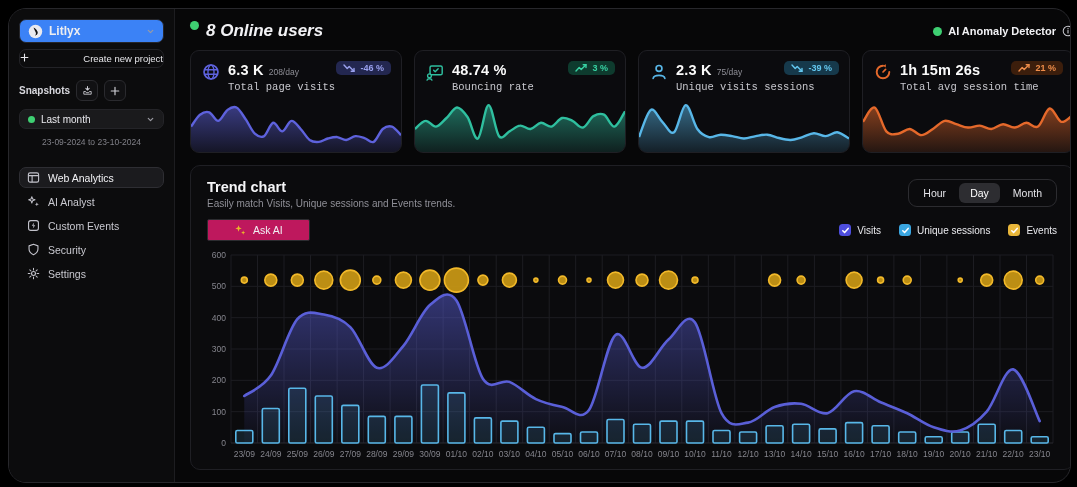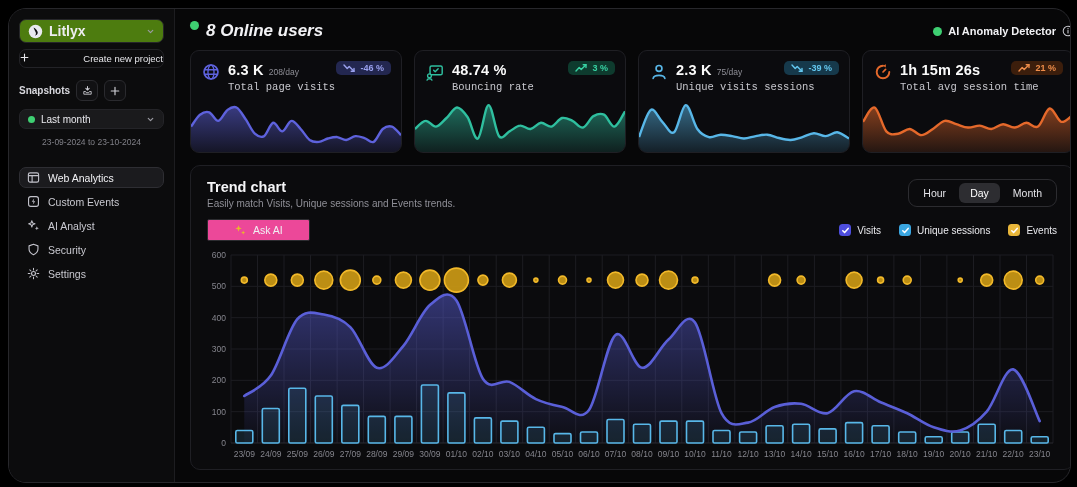--- a/index.html
+++ b/index.html
@@ -4,23 +4,23 @@
 <style>
   * { margin:0; padding:0; box-sizing:border-box; }
   html,body { width:1077px; height:487px; background:#000; overflow:hidden;
               font-family:"Liberation Sans","DejaVu Sans",sans-serif; }
   .window { position:absolute; left:8px; top:8px; right:6px; bottom:4px;
             background:#070708; border:1px solid #27272b; border-radius:18px;
             display:flex; overflow:hidden; }
   
   .sidebar { width:166px; background:#0c0c0d; border-right:1px solid #1d1d20;
              padding:10px 10px 0 10px; flex-shrink:0; }
-  .proj-btn { width:100%; height:24px; background:#4d7c0f; border:1px solid #26262a;
+  .proj-btn { width:100%; height:24px; background:#3b82f6; border:1px solid #26262a;
               border-radius:7px; display:flex; align-items:center; gap:6px; padding:0 8px;
-              color:#ededf0; font-size:14px; font-weight:bold; cursor:pointer; }
+              color:#ededf0; font-size:12px; font-weight:bold; cursor:pointer; }
   .proj-btn .chev { margin-left:auto; color:#9a9aa2; display:flex; }
   .create-btn { width:100%; height:19px; margin-top:6px; background:transparent;
                 border:1px solid #232327; border-radius:7px; display:flex; align-items:center;
                 justify-content:space-between; gap:5px; color:#e6e6ea; font-size:9.5px; cursor:pointer; }
   .snap-row { margin-top:12px; display:flex; align-items:center; }
   .snap-label { color:#d8d8de; font-size:10px; font-weight:bold; }
   .snap-row .sq { width:22px; height:21px; margin-left:6px; background:#111113;
                   border:1px solid #2a2a2e; border-radius:6px; color:#cfcfd6;
                   display:flex; align-items:center; justify-content:center; cursor:pointer; }
   .snap-row .sq:first-of-type { margin-left:auto; }
@@ -64,21 +64,21 @@
   .trend { position:relative; flex:1; margin-top:12px; margin-bottom:12px; background:#0b0b0d;
            border:1px solid #1f1f24; border-radius:10px; padding:13px 16px 8px 16px; }
   .trend-title { color:#f5f5f7; font-size:14.5px; font-weight:bold; }
   .trend-sub { color:#8f8f97; font-size:10px; margin-top:3px; }
   .tabs { position:absolute; top:13px; right:16px; display:flex; align-items:center; gap:2px;
           border:1px solid #2c2c30; border-radius:9px; padding:3px; }
   .tab { border:none; background:transparent; color:#e3e3e8; font-size:10.5px;
          padding:4px 11px; border-radius:6px; cursor:pointer; }
   .tab.active { background:#2d2d31; color:#fff; }
   .row2 { margin-top:10px; display:flex; align-items:center; }
-  .askai { background:#ec4899; border:1px solid #2c2c30; border-radius:2px; color:#f0f0f3;
+  .askai { background:#be185d; border:1px solid #2c2c30; border-radius:2px; color:#f0f0f3;
            font-size:10.5px; display:flex; align-items:center; gap:7px; padding:4px 26px;
            cursor:pointer; }
   .askai .spark-ic { color:#e9b62a; display:flex; }
   .legend { margin-left:auto; display:flex; align-items:center; gap:18px; }
   .leg-item { display:flex; align-items:center; gap:6px; cursor:pointer; }
   .leg-box { width:12px; height:12px; border-radius:3.5px; display:flex; align-items:center;
              justify-content:center; }
   .leg-label { color:#eaeaee; font-size:10px; }
   .chartwrap { margin-top:6px; height:214px; }
   .chartwrap svg { display:block; }
@@ -142,34 +142,34 @@
             <svg width="13" height="13" viewBox="0 0 14 14">
               <rect x="1.5" y="2" width="11" height="10" rx="1.8" fill="none" stroke="currentColor" stroke-width="1.2"></rect>
               <path d="M1.5 5h11M5.5 5v7" stroke="currentColor" stroke-width="1.2" fill="none"></path>
             </svg>
           </span>
           <span>Web Analytics</span>
         </div>
         <div class="nav-item">
           <span class="nicon">
             <svg width="13" height="13" viewBox="0 0 14 14">
-              <rect x="1.7" y="1.7" width="10.6" height="10.6" rx="2.4" fill="none" stroke="currentColor" stroke-width="1.2"></rect>
-              <path d="M7.7 3.7L5.1 7.4h1.9l-.7 2.9 2.6-3.7H7z" fill="currentColor"></path>
-            </svg>
-          </span>
-          <span>Custom Events</span>
+              <path d="M5.2 1.8l.9 2.5 2.5.9-2.5.9-.9 2.5-.9-2.5-2.5-.9 2.5-.9z" fill="none" stroke="currentColor" stroke-width="1.1" stroke-linejoin="round"></path>
+              <path d="M10.6 7.8l.6 1.6 1.6.6-1.6.6-.6 1.6-.6-1.6-1.6-.6 1.6-.6z" fill="currentColor"></path>
+            </svg>
+          </span>
+          <span>AI Analyst</span>
         </div>
         <div class="nav-item">
           <span class="nicon">
             <svg width="13" height="13" viewBox="0 0 14 14">
-              <path d="M5.2 1.8l.9 2.5 2.5.9-2.5.9-.9 2.5-.9-2.5-2.5-.9 2.5-.9z" fill="none" stroke="currentColor" stroke-width="1.1" stroke-linejoin="round"></path>
-              <path d="M10.6 7.8l.6 1.6 1.6.6-1.6.6-.6 1.6-.6-1.6-1.6-.6 1.6-.6z" fill="currentColor"></path>
-            </svg>
-          </span>
-          <span>AI Analyst</span>
+              <rect x="1.7" y="1.7" width="10.6" height="10.6" rx="2.4" fill="none" stroke="currentColor" stroke-width="1.2"></rect>
+              <path d="M7.7 3.7L5.1 7.4h1.9l-.7 2.9 2.6-3.7H7z" fill="currentColor"></path>
+            </svg>
+          </span>
+          <span>Custom Events</span>
         </div>
         <div class="nav-item">
           <span class="nicon">
             <svg width="13" height="13" viewBox="0 0 14 14">
               <path d="M7 1.3l4.8 1.8v3.4c0 3-2 4.9-4.8 6.1-2.8-1.2-4.8-3.1-4.8-6.1V3.1z" fill="none" stroke="currentColor" stroke-width="1.2" stroke-linejoin="round"></path>
             </svg>
           </span>
           <span>Security</span>
         </div>
         <div class="nav-item">

